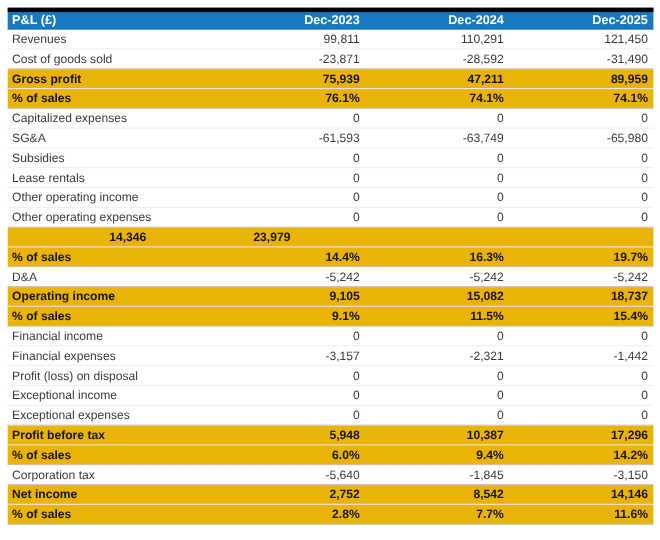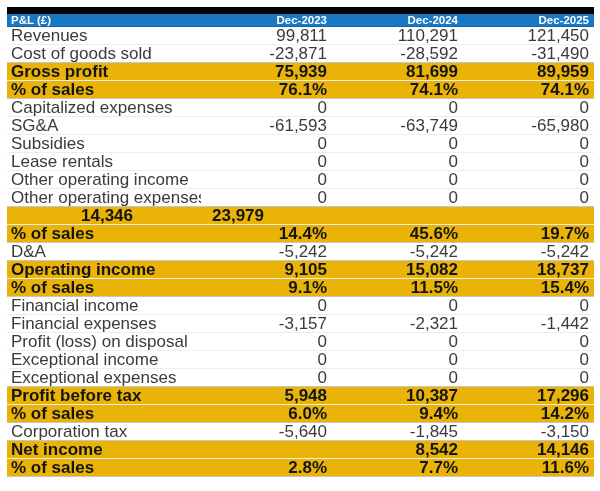--- a/index.html
+++ b/index.html
@@ -16,33 +16,33 @@
     left: 7px;
     top: 7px;
     width: 587px;
   }
   .hdr-row {
     display: flex;
     align-items: center;
     height: 20px;
     box-sizing: border-box;
     background: #1878c2;
-    border-top: 7px solid #000000;
+    border-top: 4px solid #000000;
     border-bottom: 1px solid #1166ab;
     color: #ffffff;
     font-size: 11.5px;
     font-weight: bold;
   }
   .row {
     display: flex;
     align-items: center;
     height: 18px;
     box-sizing: border-box;
     border-bottom: 1px solid #ededed;
-    font-size: 17px;
+    font-size: 11px;
     color: #3b3b3b;
     background: #ffffff;
   }
   .row.band {
     background: #eab308;
     font-weight: bold;
     color: #141414;
   }
   .row.dark-bottom {
     border-bottom: 1px solid #c6c6c6;
@@ -83,21 +83,21 @@
       </div>
       <div class="row dark-bottom">
         <div class="lbl-cell">Cost of goods sold</div>
         <div class="num-cell">-23,871</div>
         <div class="num-cell">-28,592</div>
         <div class="num-cell">-31,490</div>
       </div>
       <div class="row band">
         <div class="lbl-cell">Gross profit</div>
         <div class="num-cell">75,939</div>
-        <div class="num-cell">81,699</div>
+        <div class="num-cell">47,211</div>
         <div class="num-cell">89,959</div>
       </div>
       <div class="row band dark-bottom">
         <div class="lbl-cell">% of sales</div>
         <div class="num-cell">76.1%</div>
         <div class="num-cell">74.1%</div>
         <div class="num-cell">74.1%</div>
       </div>
       <div class="row">
         <div class="lbl-cell">Capitalized expenses</div>
@@ -135,21 +135,21 @@
         <div class="num-cell">0</div>
         <div class="num-cell">0</div>
       </div>
       <div class="row band">
         <div class="num-cell">14,346</div>
         <div class="num-cell">23,979</div>
       </div>
       <div class="row band dark-bottom">
         <div class="lbl-cell">% of sales</div>
         <div class="num-cell">14.4%</div>
-        <div class="num-cell">45.6%</div>
+        <div class="num-cell">16.3%</div>
         <div class="num-cell">19.7%</div>
       </div>
       <div class="row dark-bottom">
         <div class="lbl-cell">D&amp;A</div>
         <div class="num-cell">-5,242</div>
         <div class="num-cell">-5,242</div>
         <div class="num-cell">-5,242</div>
       </div>
       <div class="row band">
         <div class="lbl-cell">Operating income</div>
@@ -206,20 +206,21 @@
         <div class="num-cell">14.2%</div>
       </div>
       <div class="row dark-bottom">
         <div class="lbl-cell">Corporation tax</div>
         <div class="num-cell">-5,640</div>
         <div class="num-cell">-1,845</div>
         <div class="num-cell">-3,150</div>
       </div>
       <div class="row band">
         <div class="lbl-cell">Net income</div>
+        <div class="num-cell">2,752</div>
         <div class="num-cell">8,542</div>
         <div class="num-cell">14,146</div>
       </div>
       <div class="row band dark-bottom">
         <div class="lbl-cell">% of sales</div>
         <div class="num-cell">2.8%</div>
         <div class="num-cell">7.7%</div>
         <div class="num-cell">11.6%</div>
       </div>
     </div>

